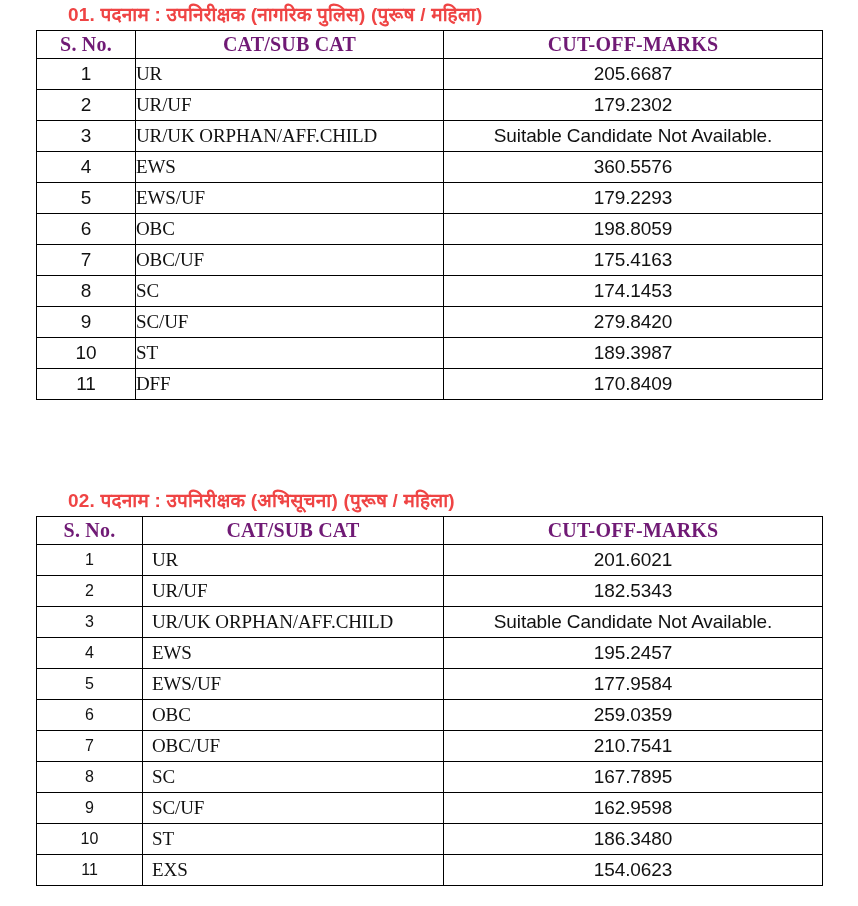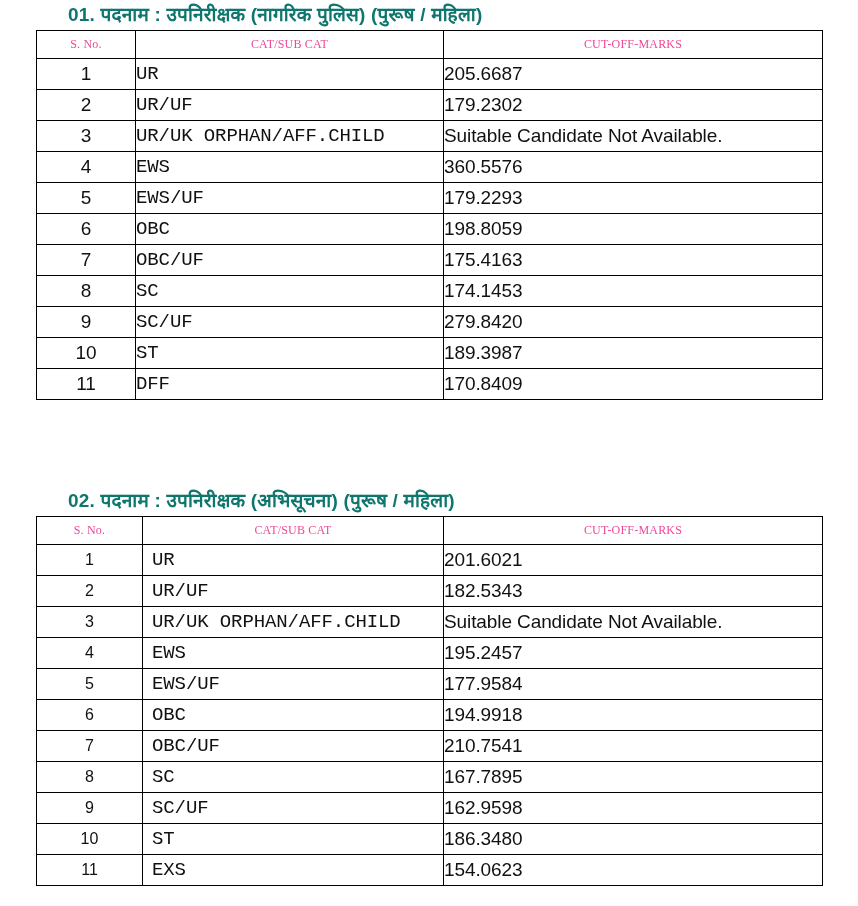--- a/index.html
+++ b/index.html
@@ -30,24 +30,23 @@
   }
   #section-1 { top: 0px; }
   #section-2 { top: 486px; }
 
   .section-heading {
     font-family: "Liberation Sans", "DejaVu Sans", sans-serif;
     font-weight: bold;
     font-size: 19px;
     line-height: 30px;
     letter-spacing: 0.2px;
-    padding-left: 40px;
+    padding-left: 68px;
     white-space: nowrap;
-    color: #0f766e;
-    margin-left: 28px;
+    color: #ef4444;
   }
 
   table.cutoff-table {
     border-collapse: collapse;
     table-layout: fixed;
     margin-left: 36px;
     width: 786px;
     background: #ffffff;
   }
   table.cutoff-table td,
@@ -55,49 +54,49 @@
     border: 1.3px solid #000000;
     padding: 0;
     margin: 0;
     vertical-align: middle;
     background: #ffffff;
   }
 
   
   table.cutoff-table thead th {
     font-family: "Liberation Serif", "DejaVu Serif", serif;
-    font-weight: normal;
-    font-size: 12px;
+    font-weight: bold;
+    font-size: 20px;
     text-align: center;
     height: 27px;
     line-height: 25px;
     letter-spacing: 0.2px;
-    color: #ec4899;
+    color: #701a75;
   }
 
   
   table.cutoff-table tbody td {
     height: 30px;
     line-height: 30px;
     font-size: 19px;
     color: #111;
   }
   td.col-sno {
     text-align: center;
     font-size: 15px;
     font-family: "Liberation Sans", "DejaVu Sans", sans-serif;
   }
   td.col-cat {
     text-align: left;
     padding-left: 9px;
-    font-family: Liberation Mono, monospace;
+    font-family: Liberation Serif, serif;
     letter-spacing: -0.1px;
   }
   td.col-marks {
-    text-align: left;
+    text-align: center;
     padding-left: 11px;
     font-family: "Liberation Sans", "DejaVu Sans", sans-serif;
     letter-spacing: -0.1px;
   }
 
   
   #table-1 col.c-sno   { width: 99px; }
   #table-1 col.c-cat   { width: 308px; }
   #table-1 col.c-marks { width: 379px; }
   
@@ -227,21 +226,21 @@
             <td class="col-marks">195.2457</td>
           </tr>
           <tr>
             <td class="col-sno">5</td>
             <td class="col-cat">EWS/UF</td>
             <td class="col-marks">177.9584</td>
           </tr>
           <tr>
             <td class="col-sno">6</td>
             <td class="col-cat">OBC</td>
-            <td class="col-marks">194.9918</td>
+            <td class="col-marks">259.0359</td>
           </tr>
           <tr>
             <td class="col-sno">7</td>
             <td class="col-cat">OBC/UF</td>
             <td class="col-marks">210.7541</td>
           </tr>
           <tr>
             <td class="col-sno">8</td>
             <td class="col-cat">SC</td>
             <td class="col-marks">167.7895</td>

